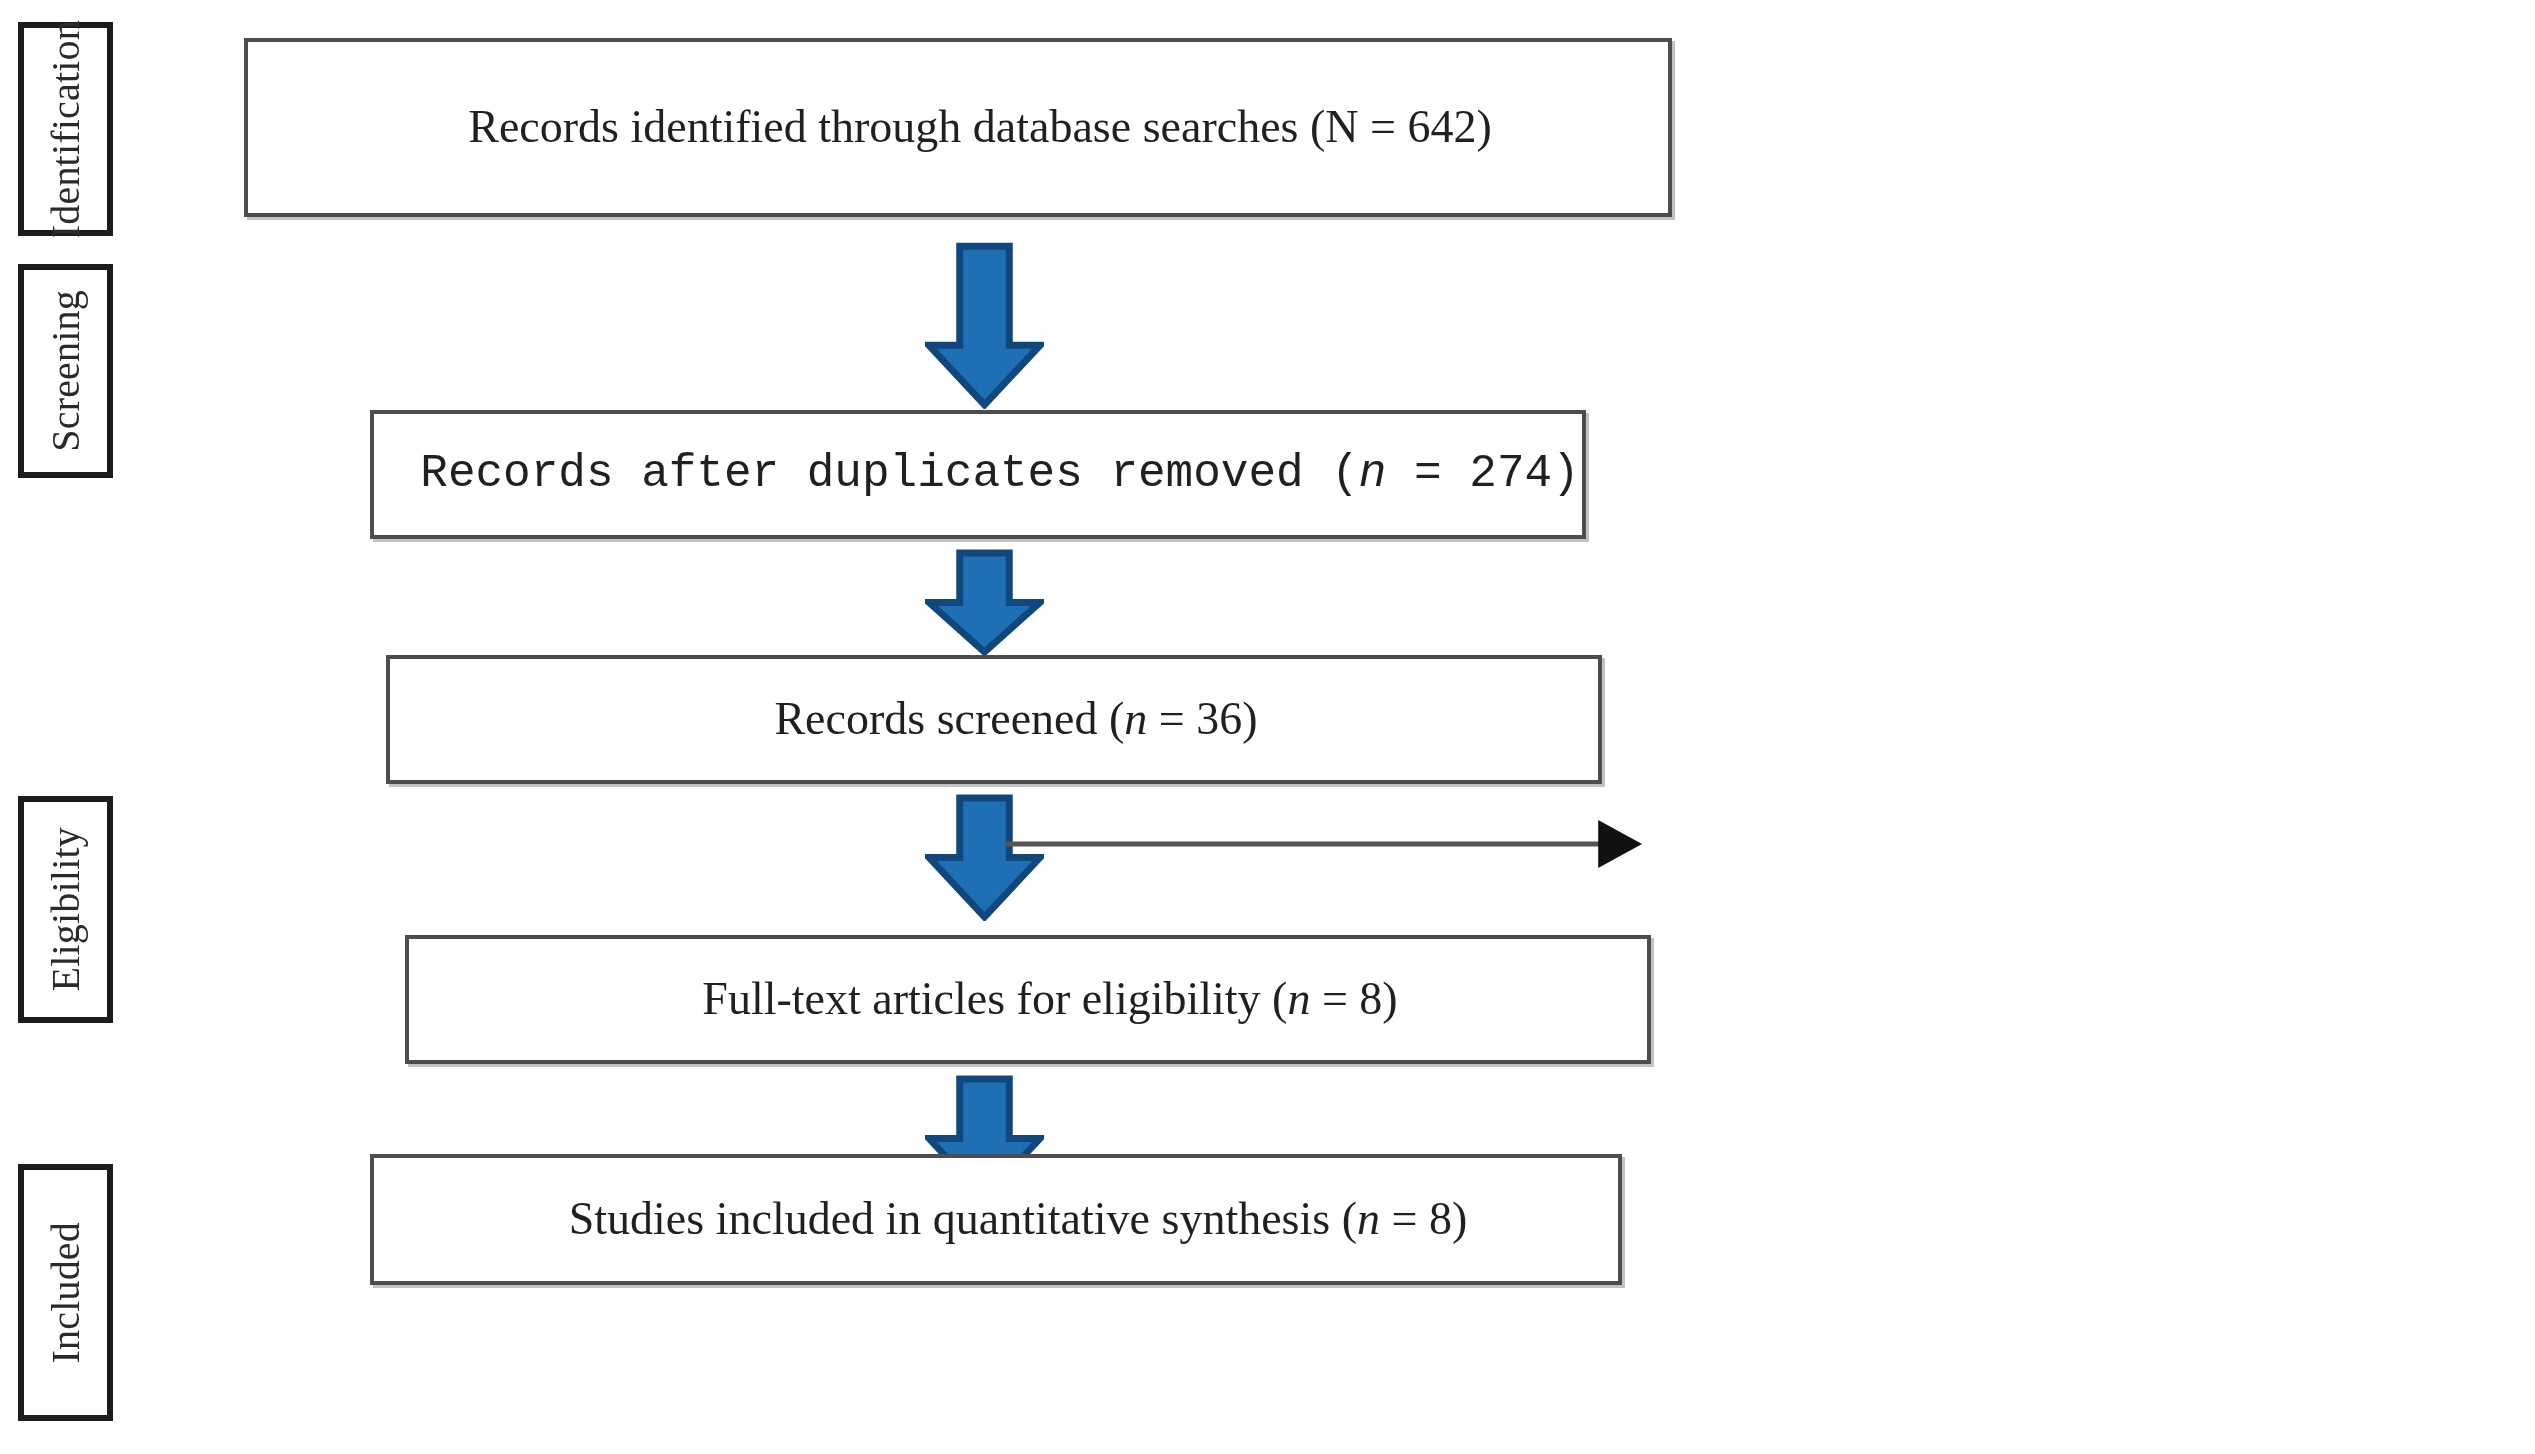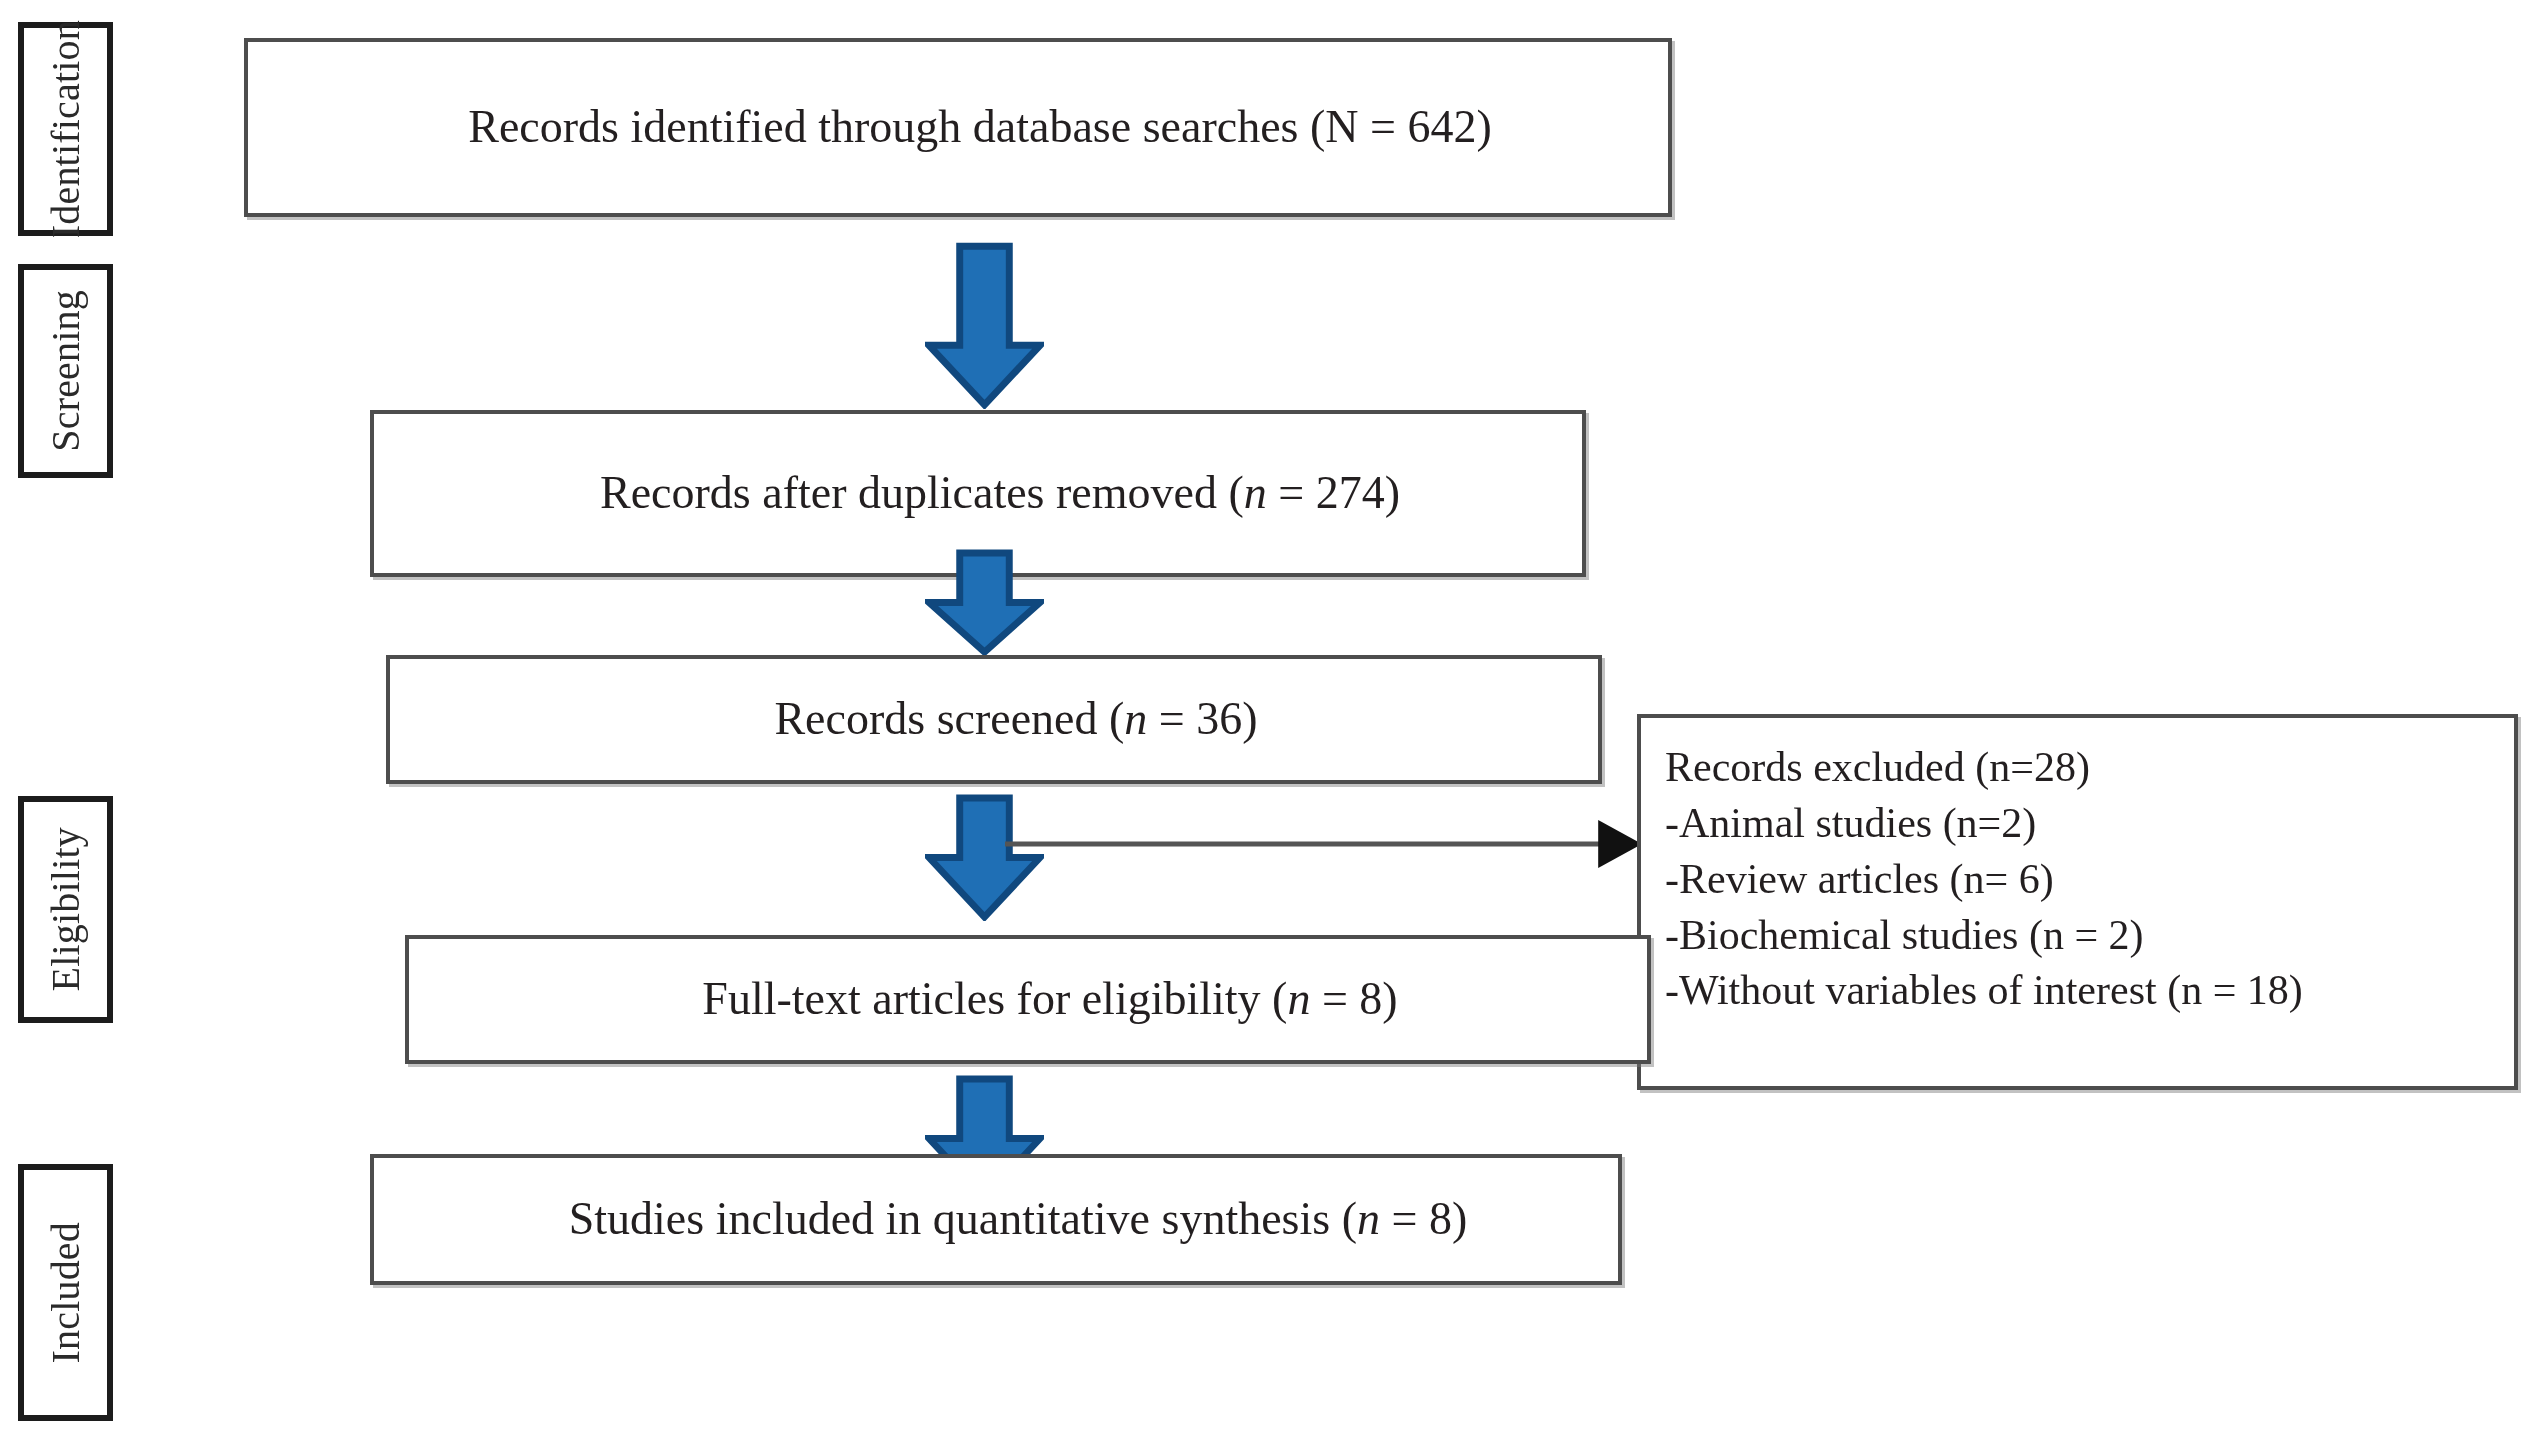--- a/index.html
+++ b/index.html
@@ -116,21 +116,21 @@
   <div class="flow-box" style="left:244px; top:38px; width:1428px; height:179px;">
     <span class="flow-text">Records identified through database searches (N = 642)</span>
   </div>
 
   <div class="arrow-down" style="left:925px; top:242px; width:119px; height:167px;">
     <svg width="119" height="167" viewBox="0 0 120 168">
       <polygon points="35,4 85,4 85,104 116,104 60,164 4,104 35,104" fill="#1f6fb5" stroke="#10487e" stroke-width="7" stroke-linejoin="miter"></polygon>
     </svg>
   </div>
 
-  <div class="flow-box" style="left:370px; top:410px; width:1216px; height:167px;">
+  <div class="flow-box" style="left:370px; top:410px; width:1216px; height:129px;font-family:Liberation Mono, monospace;">
     <span class="flow-text">
       <span>Records after duplicates removed (</span><span class="ital">n</span><span> = 274)</span>
     </span>
   </div>
 
   <div class="arrow-down" style="left:925px; top:549px; width:119px; height:107px;">
     <svg width="119" height="107" viewBox="0 0 120 108">
       <polygon points="35,4 85,4 85,54 116,54 60,104 4,54 35,54" fill="#1f6fb5" stroke="#10487e" stroke-width="7" stroke-linejoin="miter"></polygon>
     </svg>
   </div>
@@ -147,27 +147,20 @@
     </svg>
   </div>
 
   <div class="arrow-right" style="left:1005px; top:814px; width:637px; height:60px;">
     <svg width="637" height="60" viewBox="0 0 640 60">
       <line x1="0" y1="30" x2="600" y2="30" stroke="#555555" stroke-width="5"></line>
       <polygon points="596,6 640,30 596,54" fill="#111111"></polygon>
     </svg>
   </div>
 
-  <div id="excluded-box" style="left:1637px; top:714px; width:881px; height:376px;">
-    <div class="excluded-line">Records excluded (n=28)</div>
-    <div class="excluded-line">-Animal studies (n=2)</div>
-    <div class="excluded-line">-Review articles (n= 6)</div>
-    <div class="excluded-line">-Biochemical studies (n = 2)</div>
-    <div class="excluded-line">-Without variables of interest (n = 18)</div>
-  </div>
 
   <div class="flow-box" style="left:370px; top:935px; width:1246px; height:129px;margin-left:35px;">
     <span class="flow-text">
       <span>Full-text articles for eligibility (</span><span class="ital">n</span><span> = 8)</span>
     </span>
   </div>
 
   <div class="arrow-down" style="left:925px; top:1075px; width:119px; height:127px;">
     <svg width="119" height="127" viewBox="0 0 120 128">
       <polygon points="35,4 85,4 85,64 116,64 60,124 4,64 35,64" fill="#1f6fb5" stroke="#10487e" stroke-width="7" stroke-linejoin="miter"></polygon>

